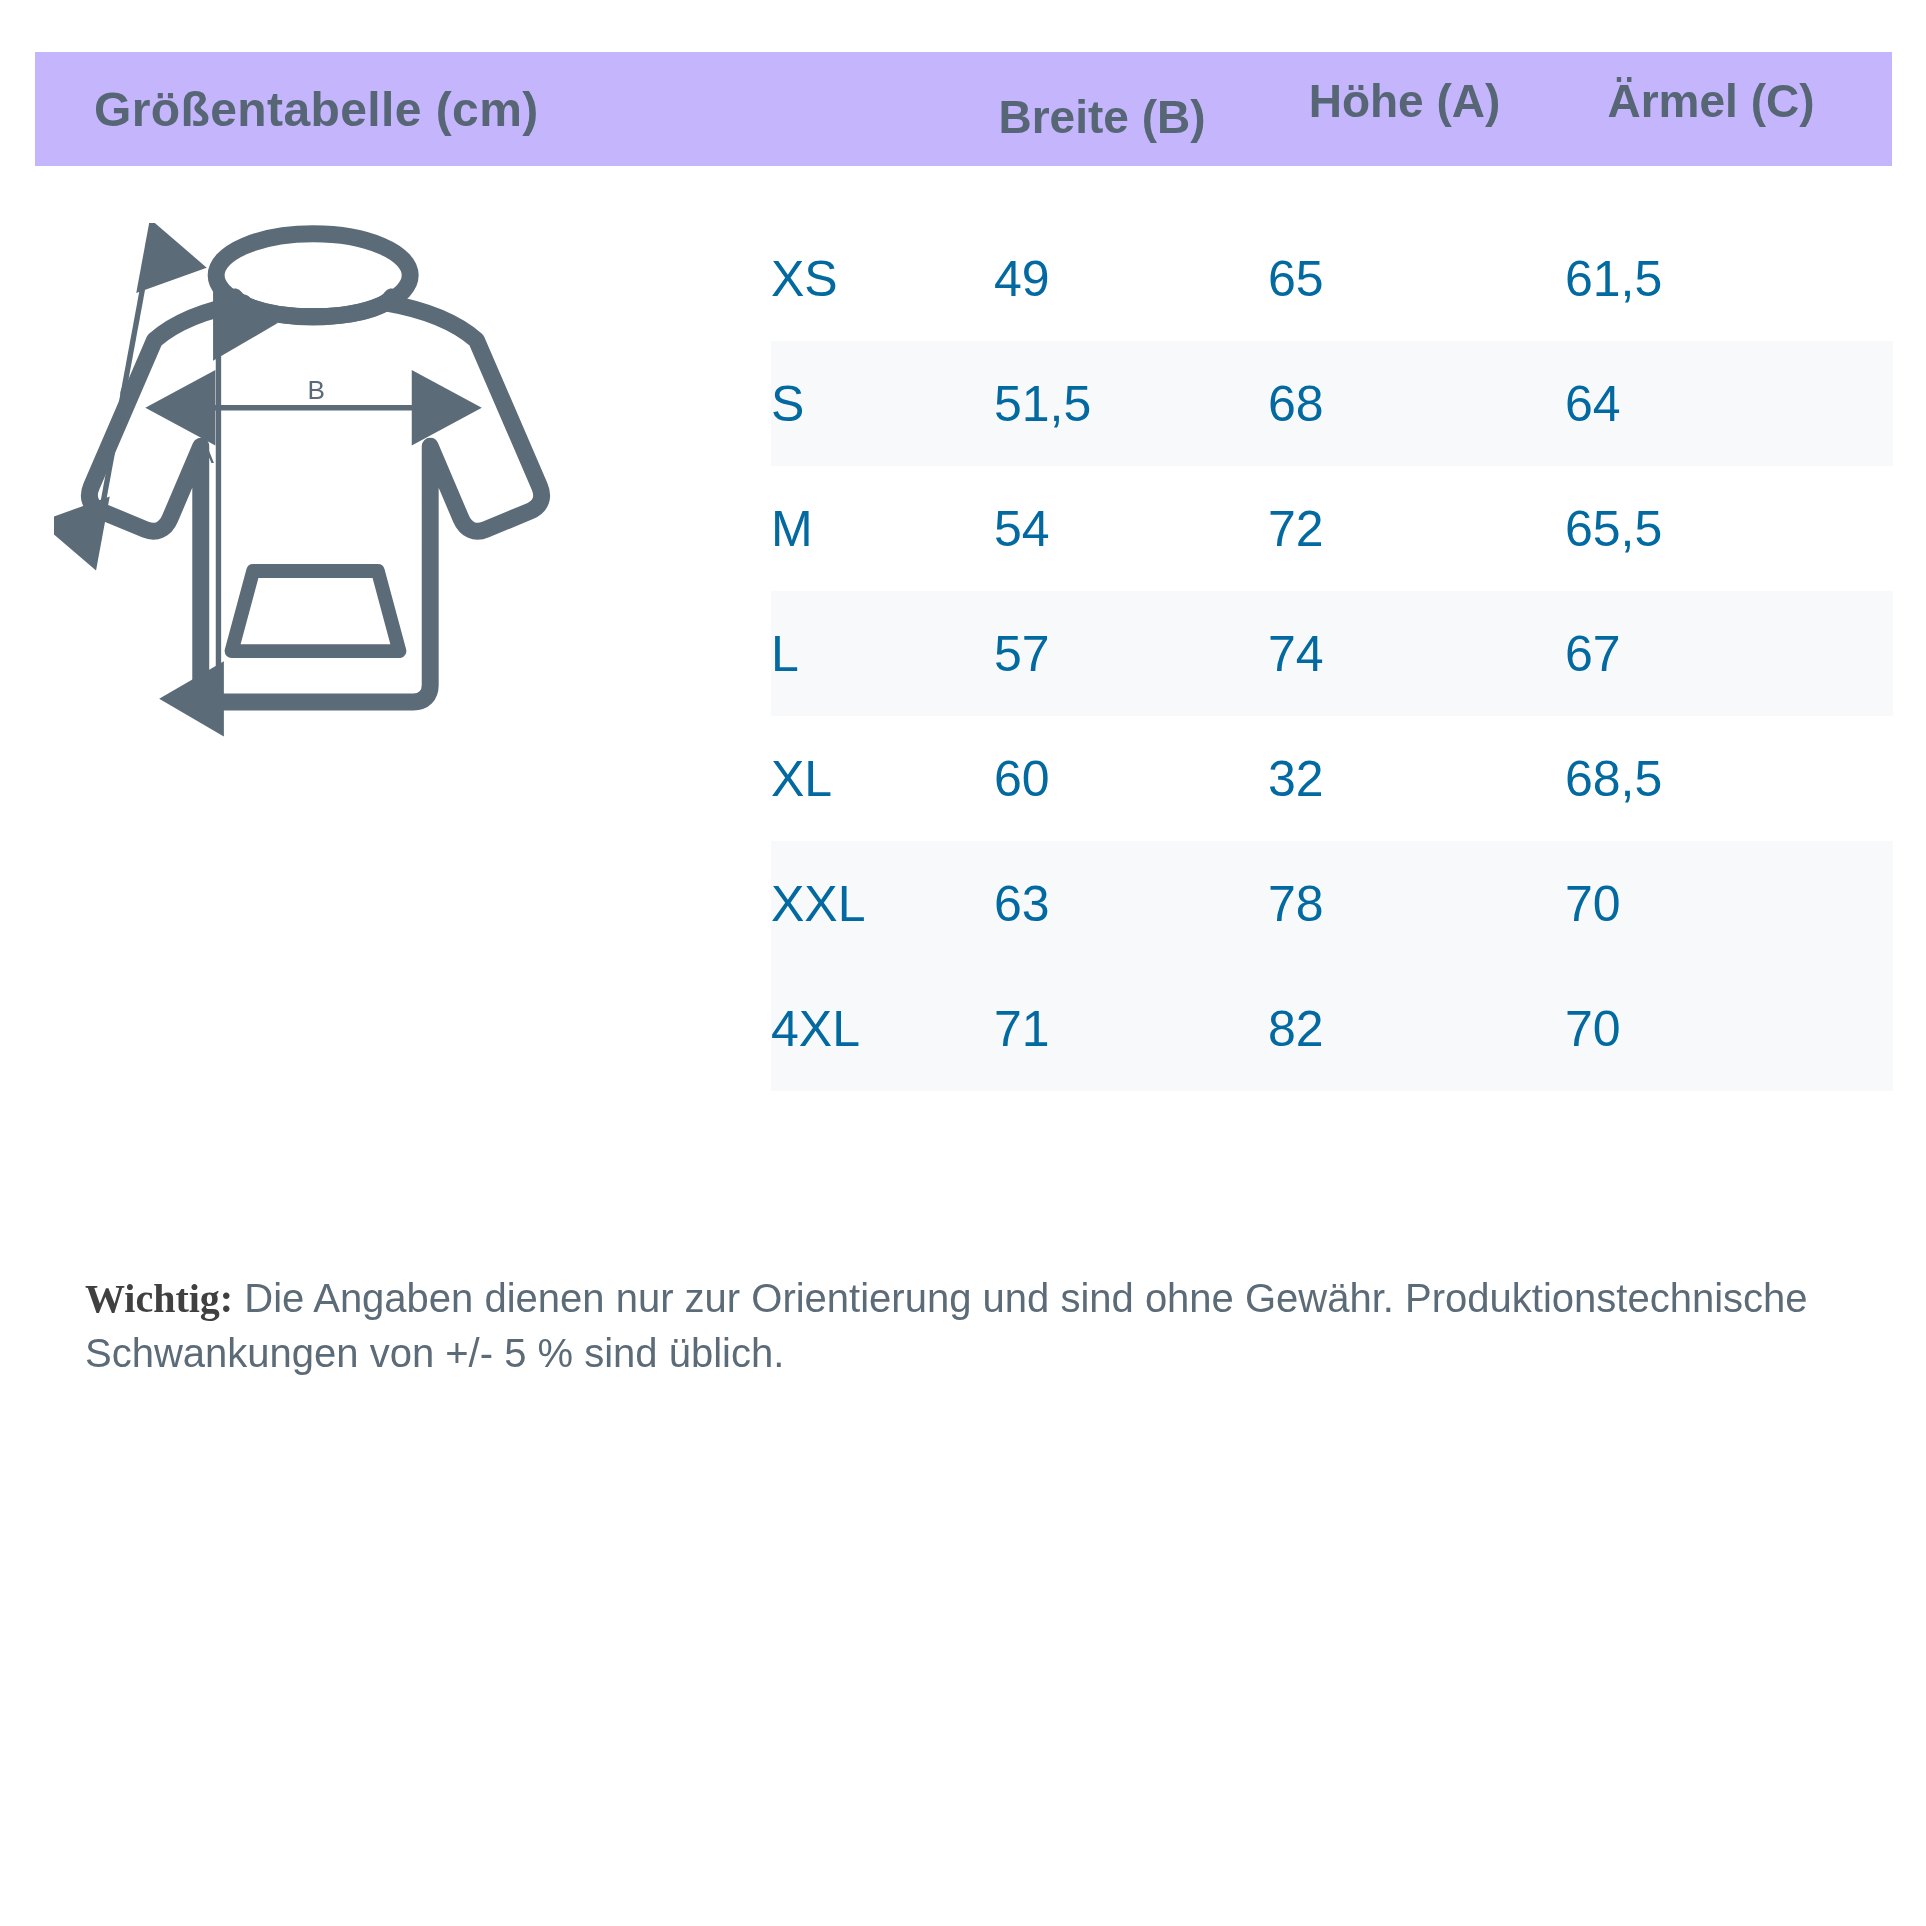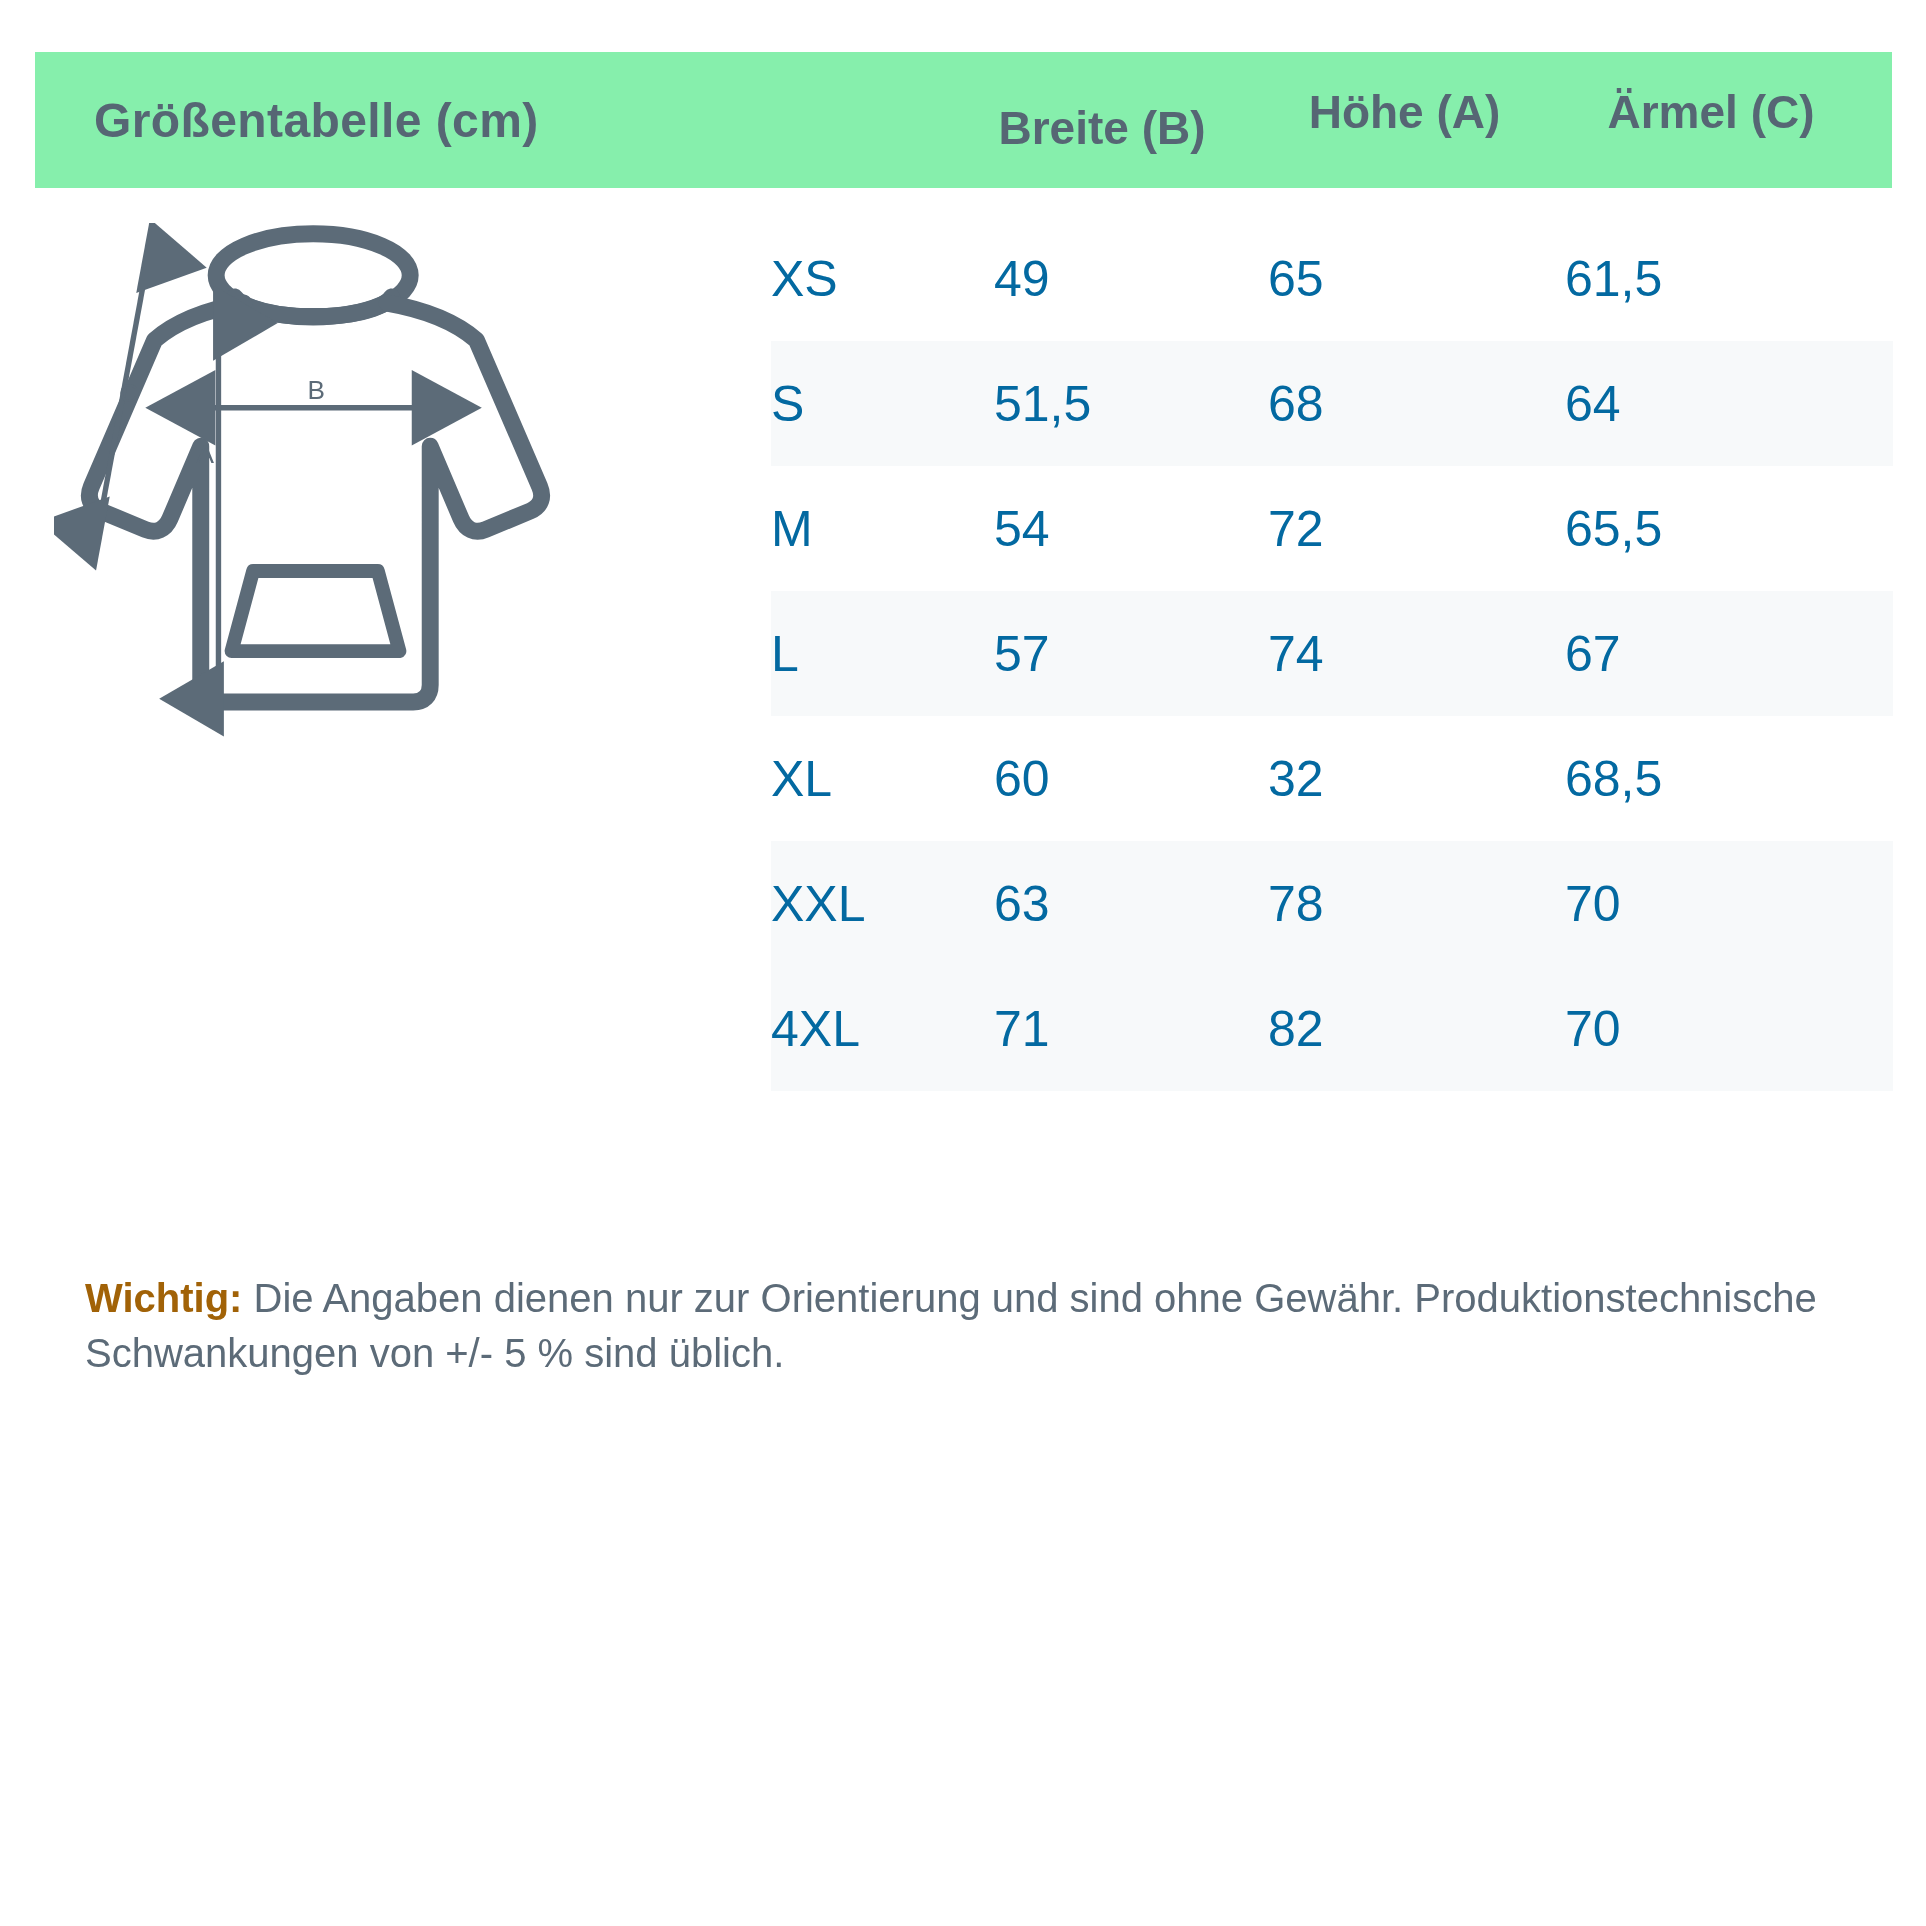--- a/index.html
+++ b/index.html
@@ -21,22 +21,22 @@
     height: 1926px;
     box-sizing: border-box;
   }
 
   
   .header-band {
     position: absolute;
     left: 35px;
     top: 52px;
     width: 1857px;
-    height: 136px;
-    background: #86efac;
+    height: 114px;
+    background: #c4b5fd;
     display: flex;
     align-items: center;
   }
   .header-title {
     position: absolute;
     left: 59px;
     top: 50%;
     transform: translateY(-50%);
     font-size: 48px;
     font-weight: bold;
@@ -104,22 +104,23 @@
   .footnote {
     position: absolute;
     left: 85px;
     top: 1271px;
     width: 1765px;
     font-size: 40px;
     line-height: 1.38;
     color: #5c6b78;
   }
   .footnote b {
-    color: #a16207;
+    color: #404040;
     font-weight: bold;
+    font-family: Liberation Serif, serif;
   }
 </style>
 </head>
 <body>
 
 <div class="page">
 
   <div class="header-band">
     <div class="header-title">Größentabelle (cm)</div>
     <div class="header-cols">

